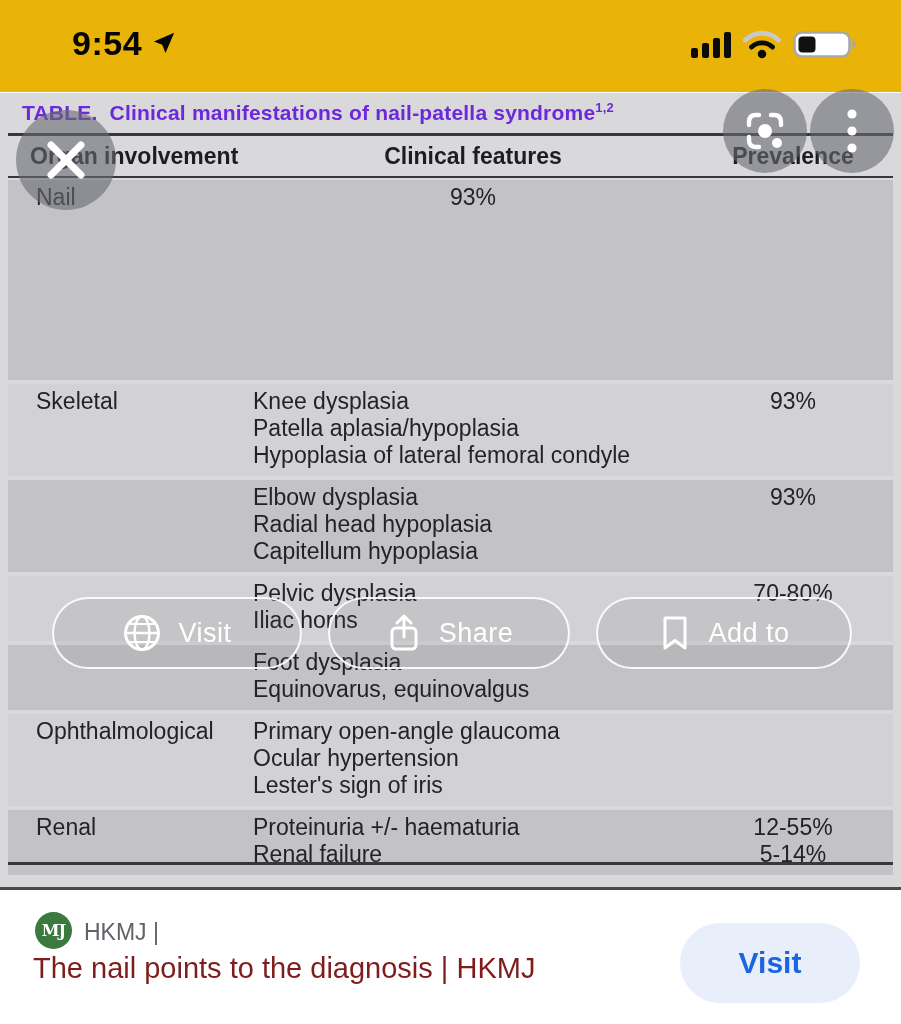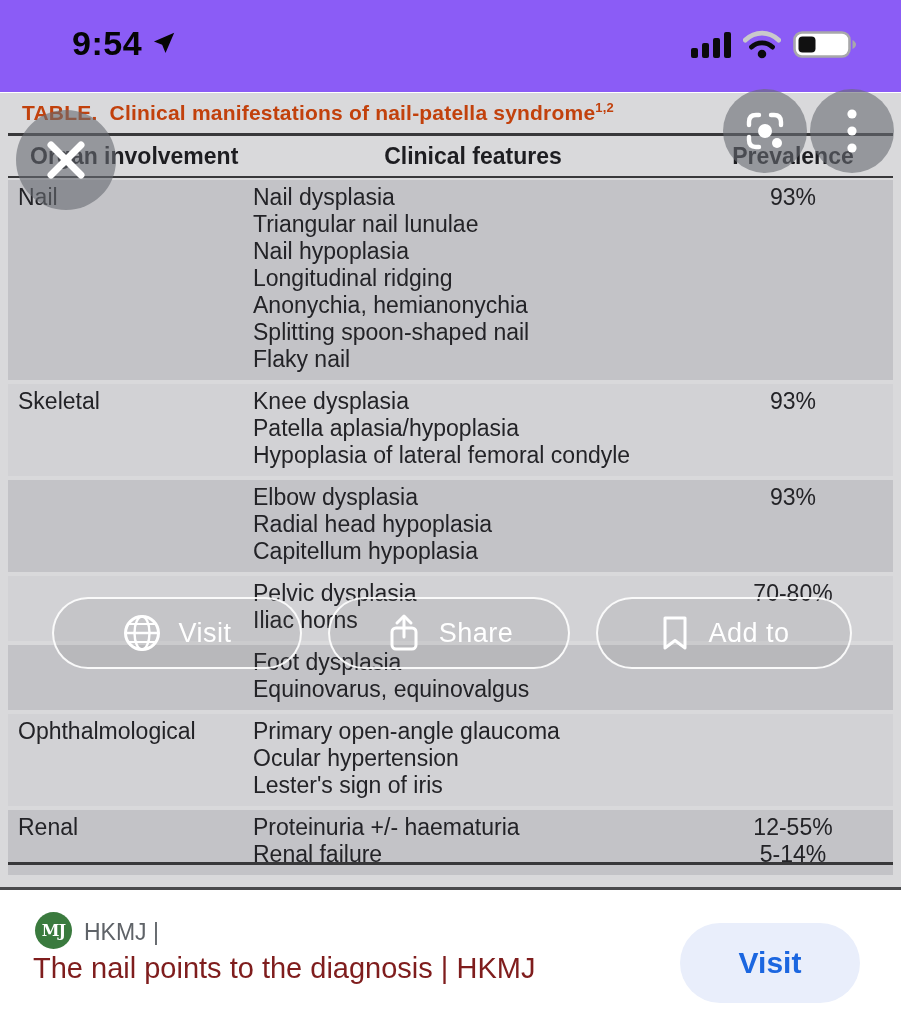--- a/index.html
+++ b/index.html
@@ -4,60 +4,60 @@
 <style>
   * { margin:0; padding:0; box-sizing:border-box; }
   html,body { background:#ffffff; }
   body { font-family:"Liberation Sans", sans-serif; }
   .phone {
     position:relative; width:901px; height:1024px; margin:0 auto;
     background:#ffffff; overflow:hidden;
   }
 
   
-  .status-bar { position:absolute; top:0; left:0; width:100%; height:92px; background:#8b5cf6; }
+  .status-bar { position:absolute; top:0; left:0; width:100%; height:92px; background:#eab308; }
   .sb-time {
     position:absolute; left:72px; top:24px; font-size:34px; font-weight:700;
     color:#050505; letter-spacing:0.5px; display:flex; align-items:center; gap:8px;
   }
   .sb-right { position:absolute; right:44px; top:30px; display:flex; align-items:center; gap:12px; }
   .sig-bars { display:flex; align-items:flex-end; gap:4px; height:26px; }
   .sig-bars i { display:block; width:7px; background:#0b0b0b; border-radius:2px; }
   .sig-bars i:nth-child(1){height:10px;} .sig-bars i:nth-child(2){height:15px;}
   .sig-bars i:nth-child(3){height:20px;} .sig-bars i:nth-child(4){height:26px;}
   .battery { position:relative; width:64px; height:27px; }
 
   
   .scan {
     position:absolute; top:93px; left:0; width:901px; height:797px;
     background:#d9d9db; border-bottom:3px solid #4a4a4c; overflow:hidden;
     color:#232327;
   }
   .scan-title {
     position:absolute; top:7px; left:22px; font-size:21px; font-weight:700;
-    color:#c2410c; letter-spacing:0.2px; white-space:nowrap;
+    color:#6d28d9; letter-spacing:0.2px; white-space:nowrap;
   }
   .scan-title sup { font-size:13px; }
   .rule { position:absolute; left:8px; right:8px; background:#38383a; }
   .rule.r1 { top:40px; height:3px; }
   .rule.r2 { top:83px; height:2px; }
   .rule.r3 { top:769px; height:3px; }
   .thead {
     position:absolute; top:44px; left:8px; right:8px; height:38px;
     display:grid; grid-template-columns:245px 440px 200px; align-items:center;
     font-weight:700; font-size:23px; color:#1d1d21;
   }
   .thead .c1 { padding-left:22px; }
   .thead .c2, .thead .c3 { text-align:center; }
   .tbody { position:absolute; top:87px; left:8px; right:8px; }
   .t-section { display:grid; grid-template-columns:245px 440px 200px;
     padding:4px 0 7px 0; margin-bottom:4px; font-size:23px; line-height:27px; }
   .t-section.shaded { background:#c3c3c7; }
   .t-section.light  { background:#d2d2d5; }
-  .t-organ { padding-left:10px; }
+  .t-organ { padding-left:28px; }
   .t-prev  { text-align:center; }
   .t-line  { white-space:nowrap; }
 
   
   .circle-btn {
     position:absolute; border-radius:50%;
     background:rgba(103,107,113,0.60);
     display:flex; align-items:center; justify-content:center; cursor:pointer;
   }
   .close-btn { left:16px; top:110px; width:100px; height:100px; }
@@ -138,29 +138,20 @@
     <div class="rule r1"></div>
     <div class="thead">
       <div class="c1">Organ involvement</div>
       <div class="c2">Clinical features</div>
       <div class="c3">Prevalence</div>
     </div>
     <div class="rule r2"></div>
     <div class="tbody" id="table-body">
         <div class="t-section shaded">
           <div class="t-organ">Nail</div>
-          <div class="t-feats">
-            <div class="t-line">Nail dysplasia</div>
-            <div class="t-line">Triangular nail lunulae</div>
-            <div class="t-line">Nail hypoplasia</div>
-            <div class="t-line">Longitudinal ridging</div>
-            <div class="t-line">Anonychia, hemianonychia</div>
-            <div class="t-line">Splitting spoon-shaped nail</div>
-            <div class="t-line">Flaky nail</div>
-          </div>
           <div class="t-prev">
             <div class="t-line">93%</div>
             <div class="t-line">&nbsp;</div>
             <div class="t-line">&nbsp;</div>
             <div class="t-line">&nbsp;</div>
             <div class="t-line">&nbsp;</div>
             <div class="t-line">&nbsp;</div>
             <div class="t-line">&nbsp;</div>
           </div>
         </div>

